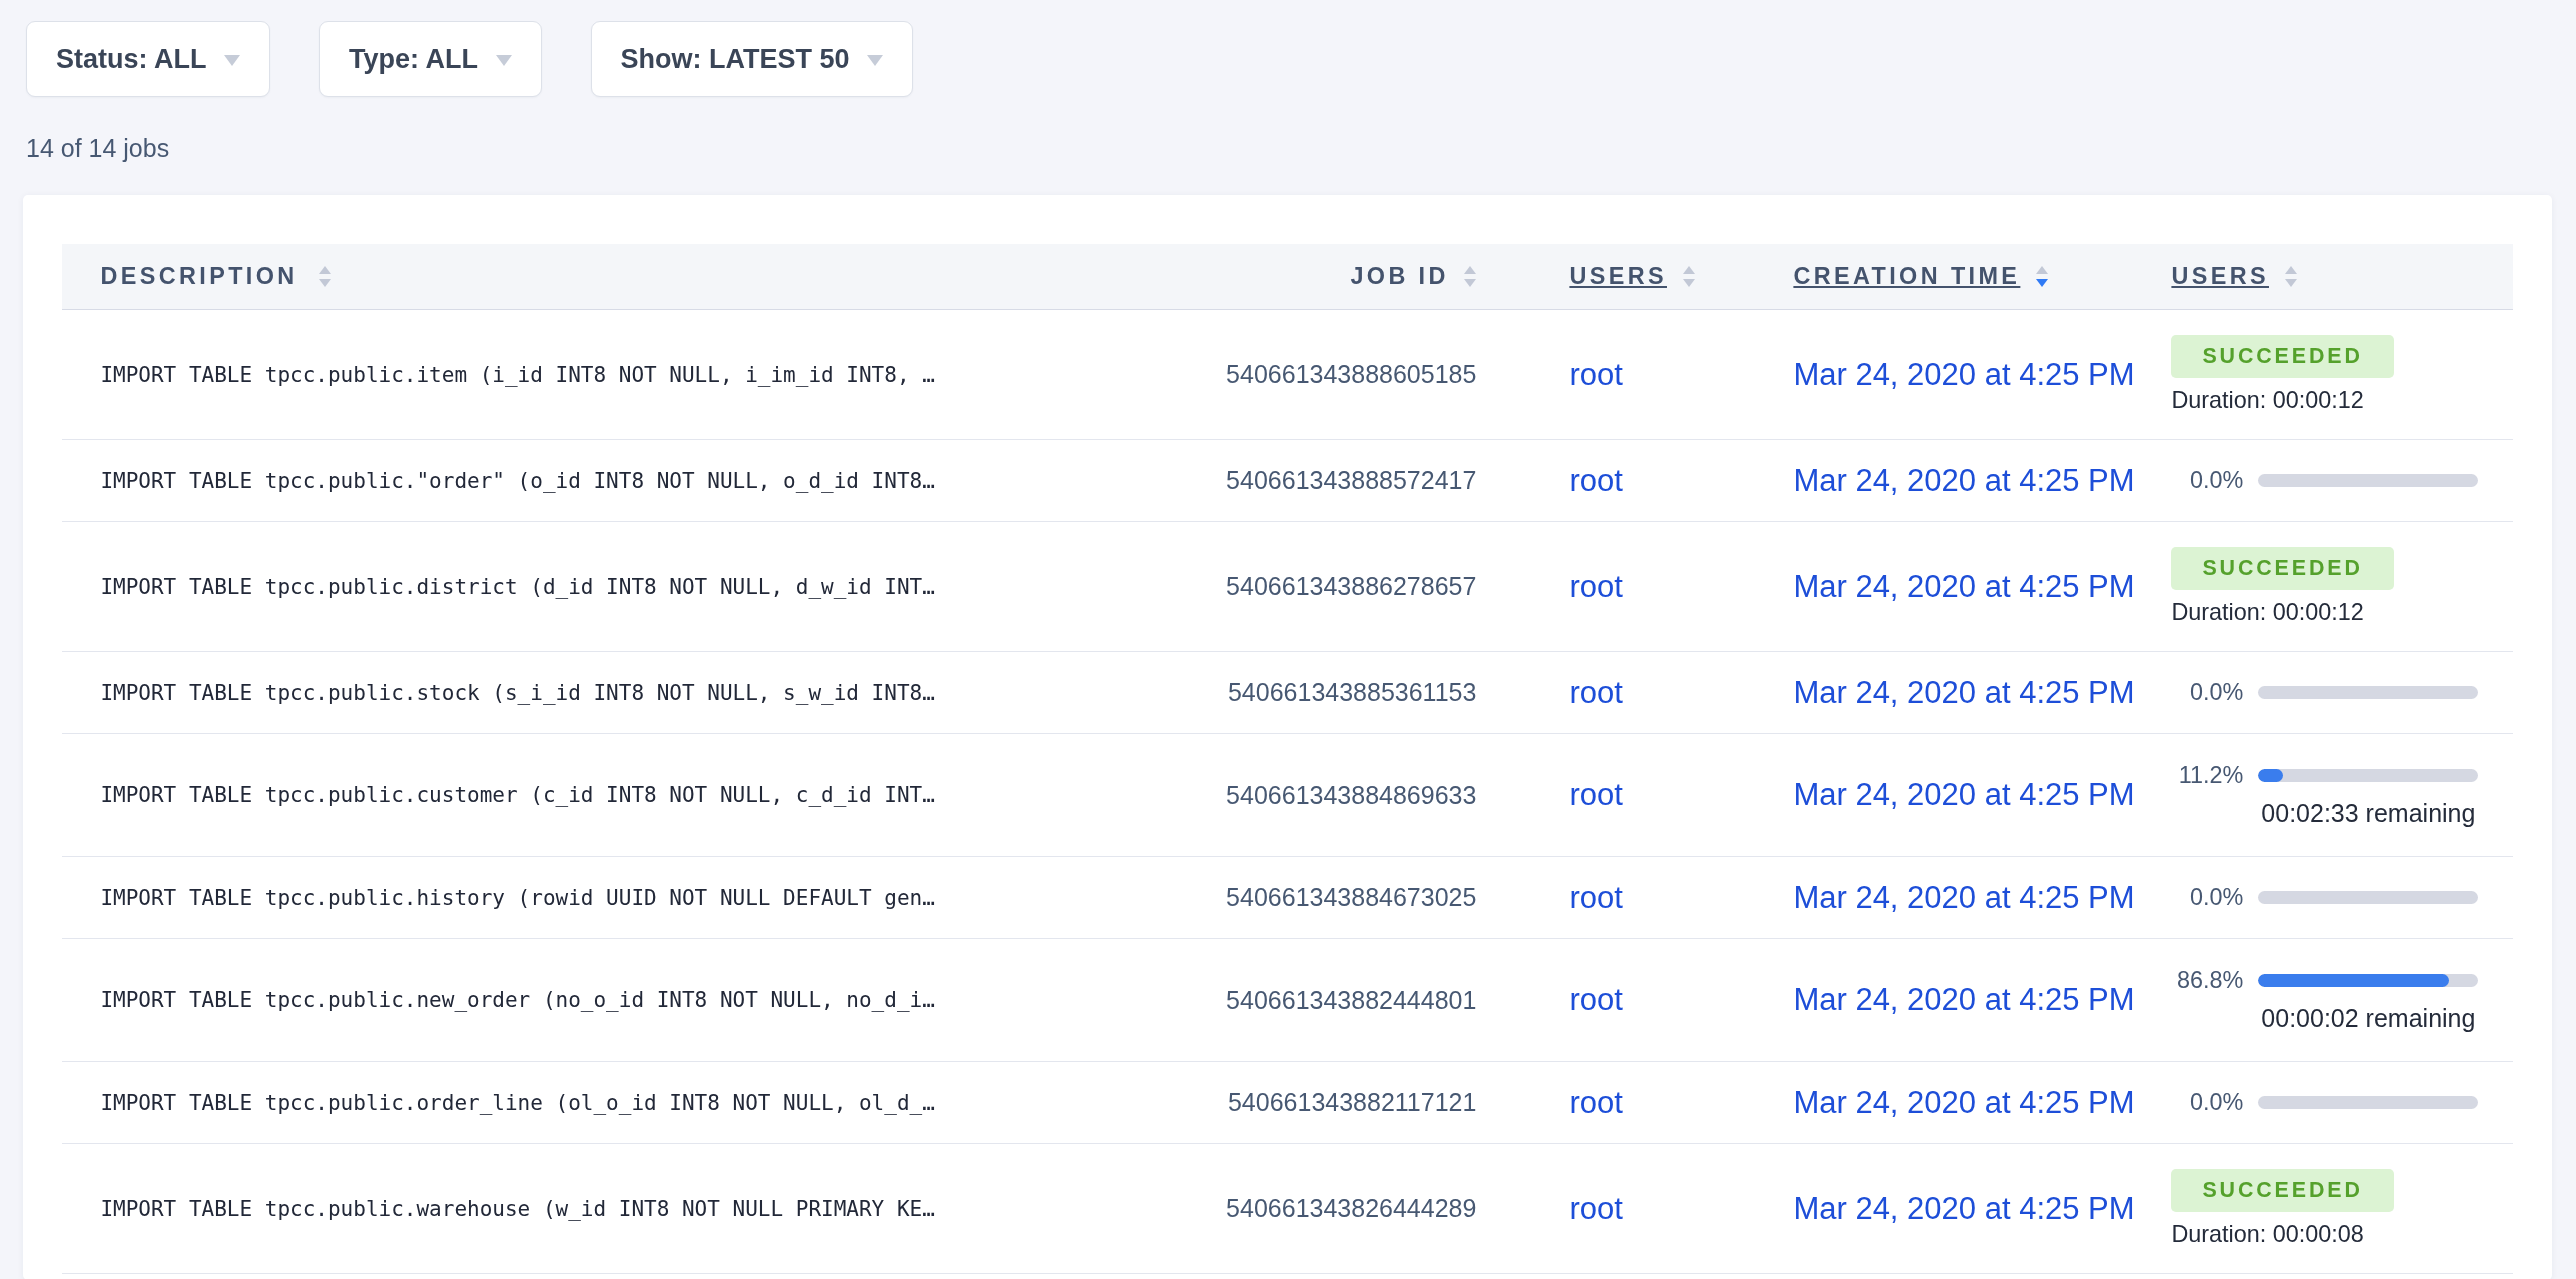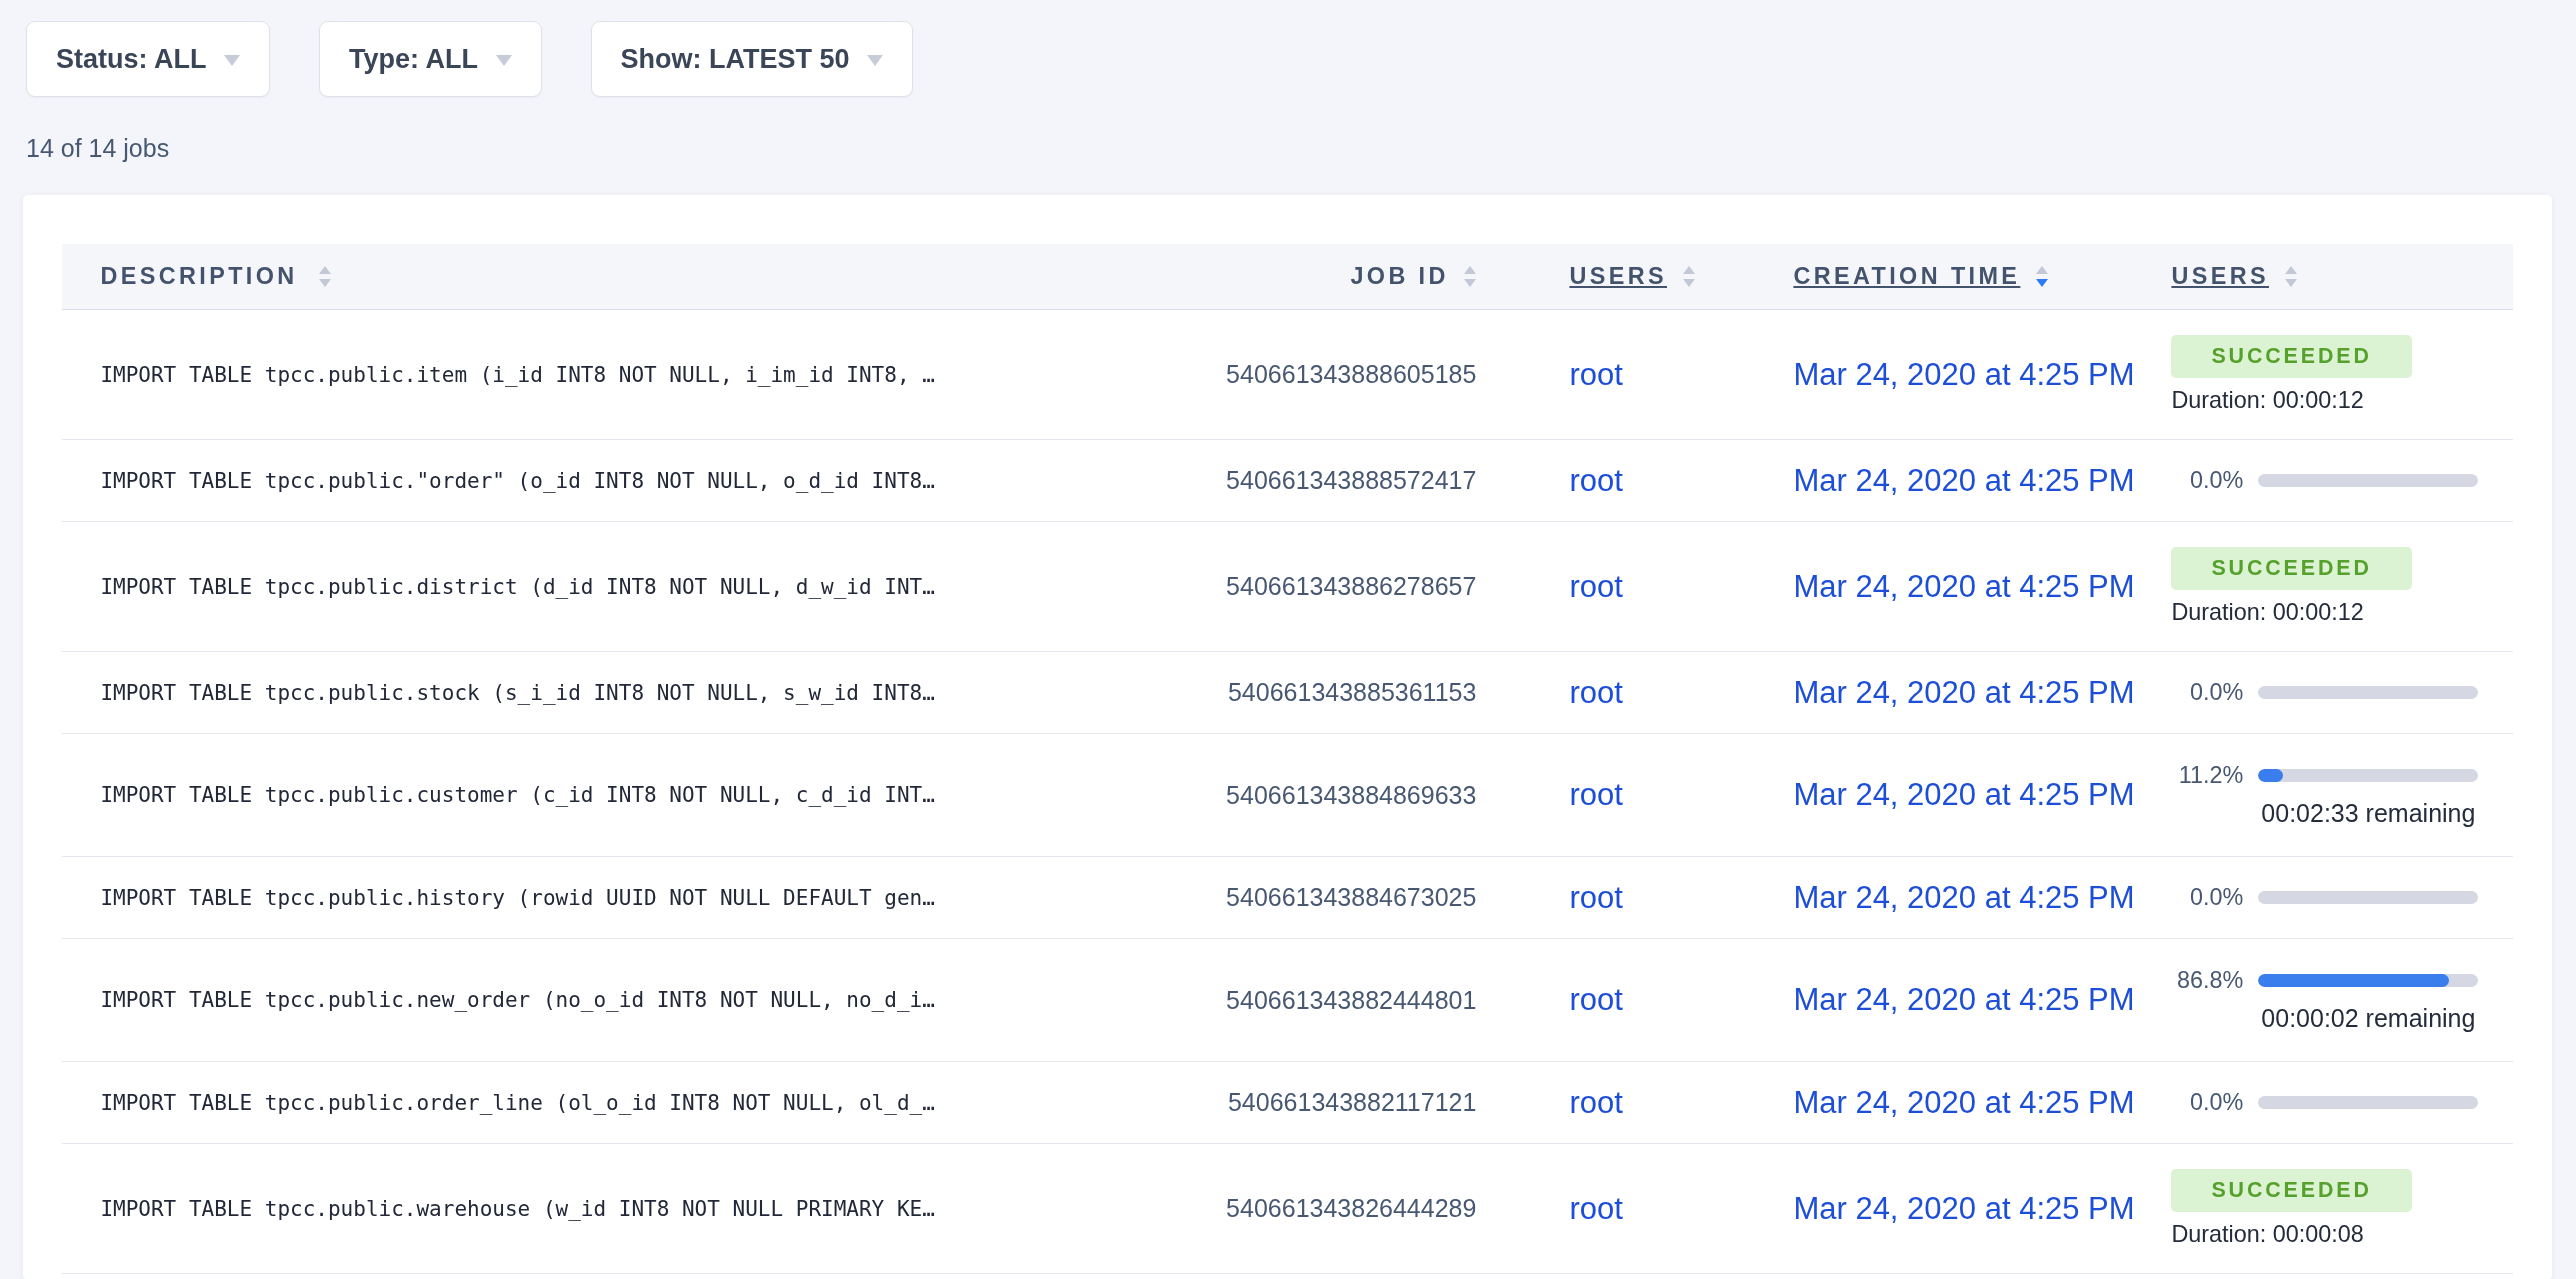--- a/index.html
+++ b/index.html
@@ -62,21 +62,21 @@
   .row.h-bar{height:82px;}
   .row.h-bar-remaining{height:123px;}
   .cell-desc{
     padding-left:38px;font-family:"DejaVu Sans Mono", monospace;
     font-size:21px;color:#222838;white-space:nowrap;overflow:hidden;
   }
   .cell-jobid{text-align:right;padding-right:29px;font-size:25px;color:#475872;}
   .cell-users,.cell-creation{padding-left:64px;font-size:31px;color:#1d4ed8;white-space:nowrap;}
   .cell-status{padding-left:64px;}
   .badge{
-    display:inline-block;height:43px;line-height:43px;padding:0 40px;border-radius:4.9px;
+    display:inline-block;height:43px;line-height:43px;padding:0 31px;border-radius:4.9px;
     font-size:21.4px;font-weight:700;letter-spacing:2.9px;
     background:var(--badge-bg);color:var(--badge-text);
   }
   .duration{margin-top:9.7px;font-size:23.4px;color:#242b3a;}
   .progress-line{display:flex;align-items:center;}
   .pct{width:72px;text-align:right;font-size:23.4px;color:#475872;margin-right:14.6px;flex:none;}
   .track{width:220px;height:13.6px;border-radius:6.8px;background:var(--track);overflow:hidden;flex:none;}
   .fill{height:100%;border-radius:6.8px;background:var(--fill);}
   .remaining{margin-left:87px;width:220px;text-align:center;margin-top:10px;font-size:25px;color:#242b3a;}
 </style>

